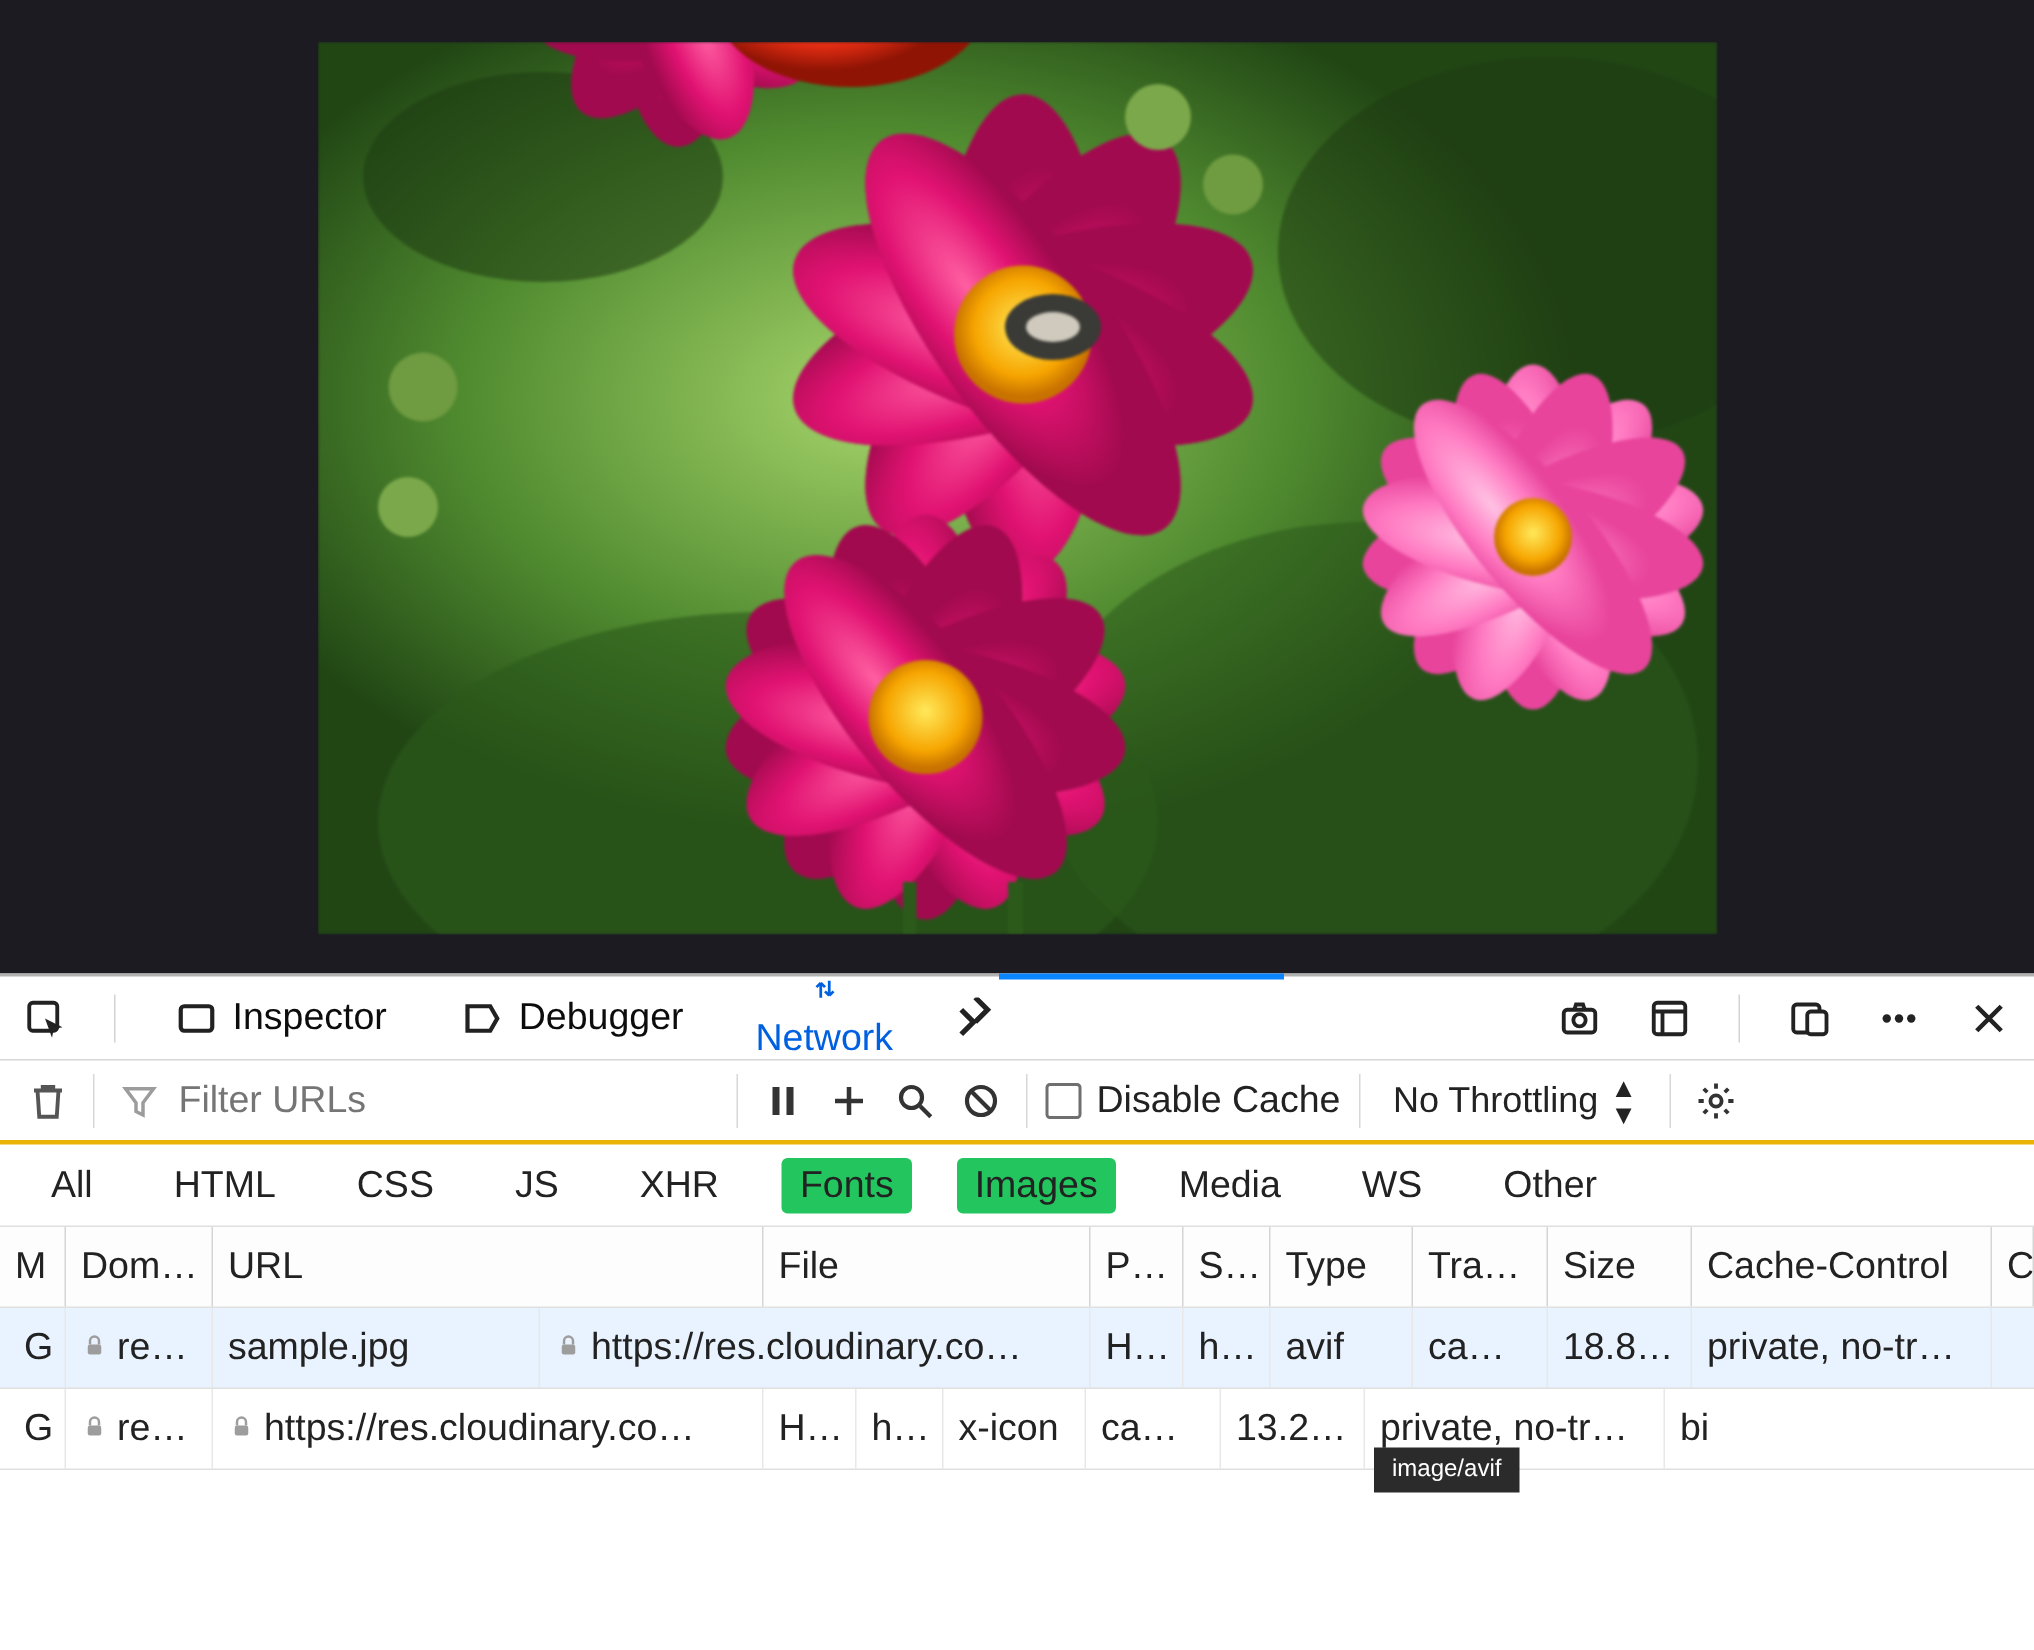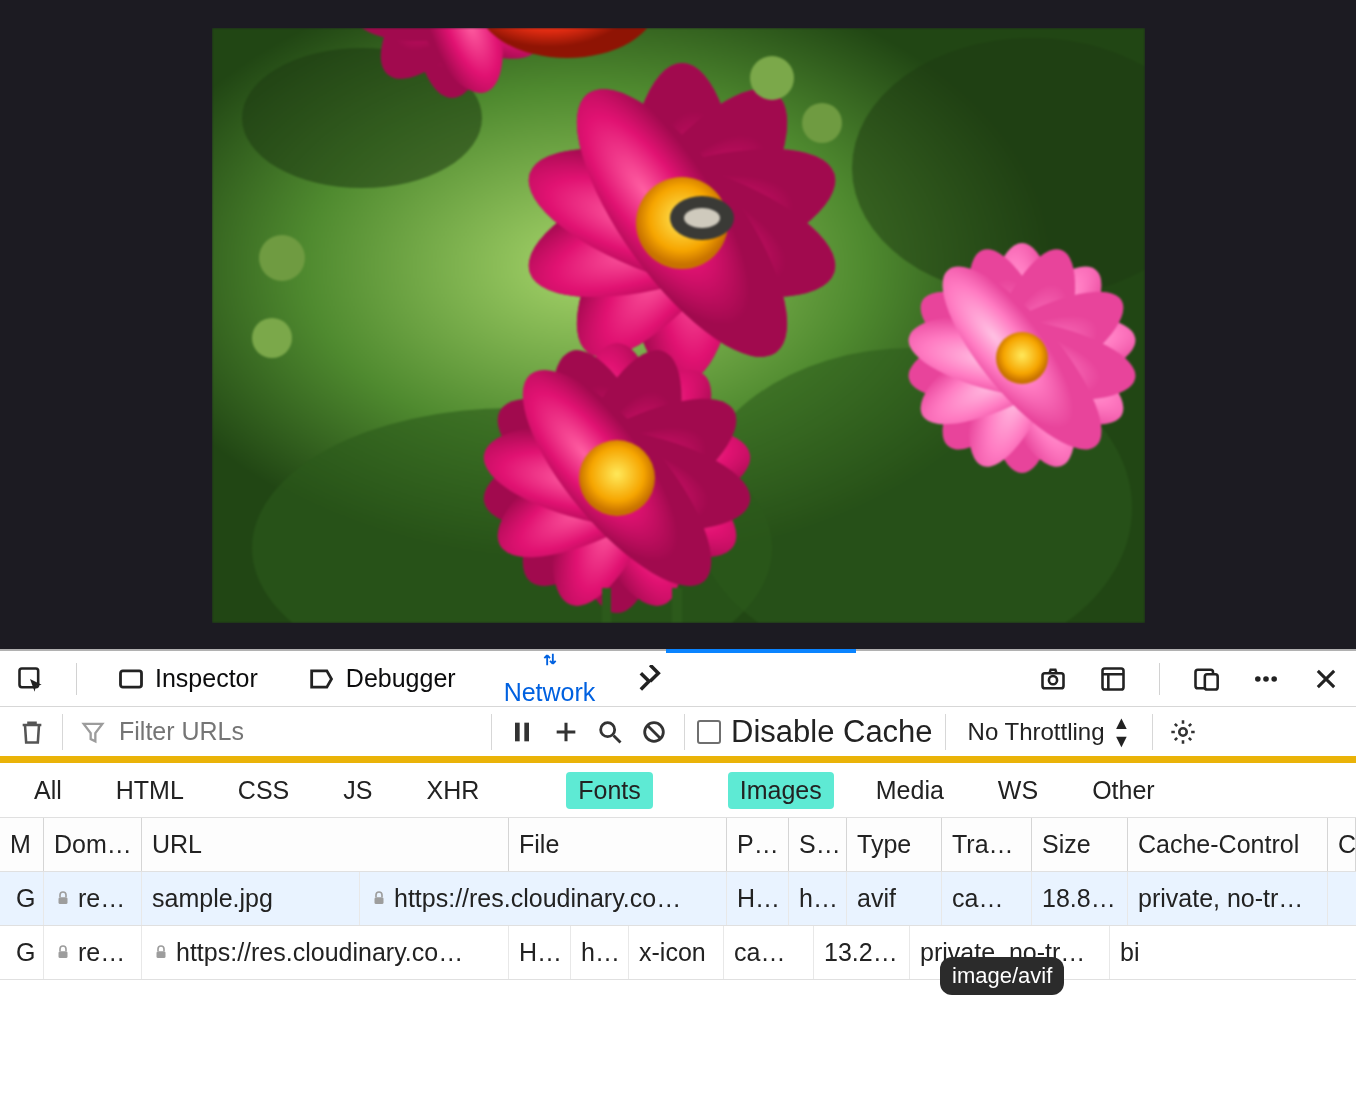--- a/index.html
+++ b/index.html
@@ -15,49 +15,49 @@
     .tabbar{ height:56px; display:flex; align-items:center; font-size:25px; color:#0c0c0d; padding:0 12px; border-bottom:1px solid #d7d7d7; gap:24px; position:relative; }
     .tabbar .sep{ width:1px; height:32px; background:#d2d2d2; margin:0 4px; }
     .tabbtn{ display:flex; align-items:center; gap:10px; padding:0 12px; height:56px; cursor:pointer; }
     .tabbtn.active{ color:#0061e0;flex-direction:column; }
     .active-indicator{ position:absolute; top:-2px; height:4px; background:#0a84ff; left:666px; width:190px; }
     .spacer{ flex:1; }
     .iconbtn{ width:36px; height:36px; display:flex; align-items:center; justify-content:center; cursor:pointer; }
     .iconbtn svg{ width:28px; height:28px; }
 
     
-    .toolbar{ height:56px; display:flex; align-items:center; padding:0 14px; gap:8px; border-bottom:7px solid #eab308; font-size:22px; color:#555; }
+    .toolbar{ height:56px; display:flex; align-items:center; padding:0 14px; gap:8px; border-bottom:3px solid #eab308; font-size:22px; color:#555; }
     .toolbar .sep{ width:1px; height:36px; background:#d7d7d7; margin:0 4px; }
     .filter-input{ border:none; outline:none; font-size:25px; color:#8e8e8e; width:360px; background:transparent; }
     .toolbar svg{ width:28px; height:28px; }
     .checkbox{ width:24px; height:24px; border:2.3px solid #6f6f6f; border-radius:3px; }
     .throttle{ display:flex; align-items:center; gap:8px; font-size:24px; color:#222; padding:0 10px; cursor:pointer; }
 
     
     .chips{ height:55px; display:flex; align-items:center; padding:0 22px; gap:30px; font-size:25px; border-bottom:1px solid #e0e0e0;text-align:right; }
     .chip{ padding:4px 12px; border-radius:4px; cursor:pointer; }
-    .chip.active{ background:#5eead4;margin-left:45px; }
+    .chip.active{ background:#22c55e; }
 
     
     .table{ font-size:25px; }
     .thead,.trow{ display:flex; align-items:center; height:54px; border-bottom:1px solid #e0e0e0; }
     .thead{ background:#fdfdfd; color:#222; font-weight:400; }
     .trow{ position:relative; }
     .trow.sel{ background:#e9f3ff; }
     .cell{ padding:0 10px; overflow:hidden; text-overflow:ellipsis; white-space:nowrap; border-right:1px solid #e8e8e8; height:100%; display:flex; align-items:center; gap:6px; }
     .thead .cell{ border-right:1px solid #d5d5d5; }
     .status-dot{ width:6px; height:24px; border-radius:3px; background:#30c230; }
     .lock{ color:#9d9d9d; }
 
     .c-m{ width:44px; } .c-dom{ width:98px; } .c-file{ width:218px; }
     .c-url{ width:367px; } .c-p{ width:62px; } .c-s{ width:58px; }
     .c-type{ width:95px; } .c-tra{ width:90px; } .c-size{ width:96px; }
     .c-cc{ width:200px; } .c-last{ flex:1; border-right:none; }
 
-    .tooltip{ position:absolute; left:940px; bottom:-16px; background:#2b2b2b; color:#fff; font-size:22px; padding:6px 12px; border-radius:12px; z-index:5; }
+    .tooltip{ position:absolute; left:916px; bottom:-16px; background:#2b2b2b; color:#fff; font-size:16px; padding:6px 12px; border-radius:0; z-index:5; }
     .trow .lock svg{ width:18px; height:18px; }
   </style>
 </head>
 <body>
 
 <div class="viewer">
   <div class="photo">
     <svg viewBox="0 0 933 595" preserveAspectRatio="xMidYMid slice">
       <defs>
         <radialGradient id="leaf" cx="40%" cy="40%">
@@ -261,21 +261,21 @@
       </div>
     <div class="iconbtn">
         <svg viewBox="0 0 24 24" fill="none" stroke="#333" stroke-width="2.4">
           <circle cx="12" cy="12" r="8"></circle>
           <path d="M6 6 L18 18"></path>
         </svg>
       </div>
     <div class="sep"></div>
     <div style="display:flex;align-items:center;gap:10px;cursor:pointer">
       <div class="checkbox"></div>
-      <span style="font-size:31px;color:#222">Disable Cache</span>
+      <span style="font-size:25px;color:#222">Disable Cache</span>
     </div>
     <div class="sep"></div>
     <div class="throttle">
       <span>No Throttling</span>
       <span style="font-size:18px;line-height:1">▲<br>▼</span>
     </div>
     <div class="sep"></div>
     <div class="iconbtn">
         <svg viewBox="0 0 24 24" fill="none" stroke="#333" stroke-width="2.2">
           <circle cx="12" cy="12" r="3.2"></circle>

